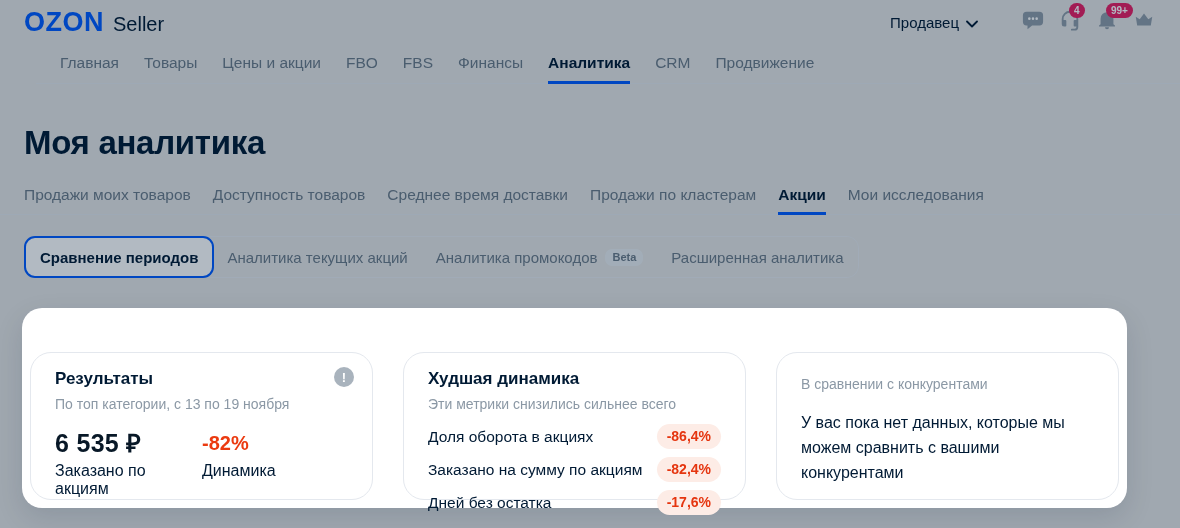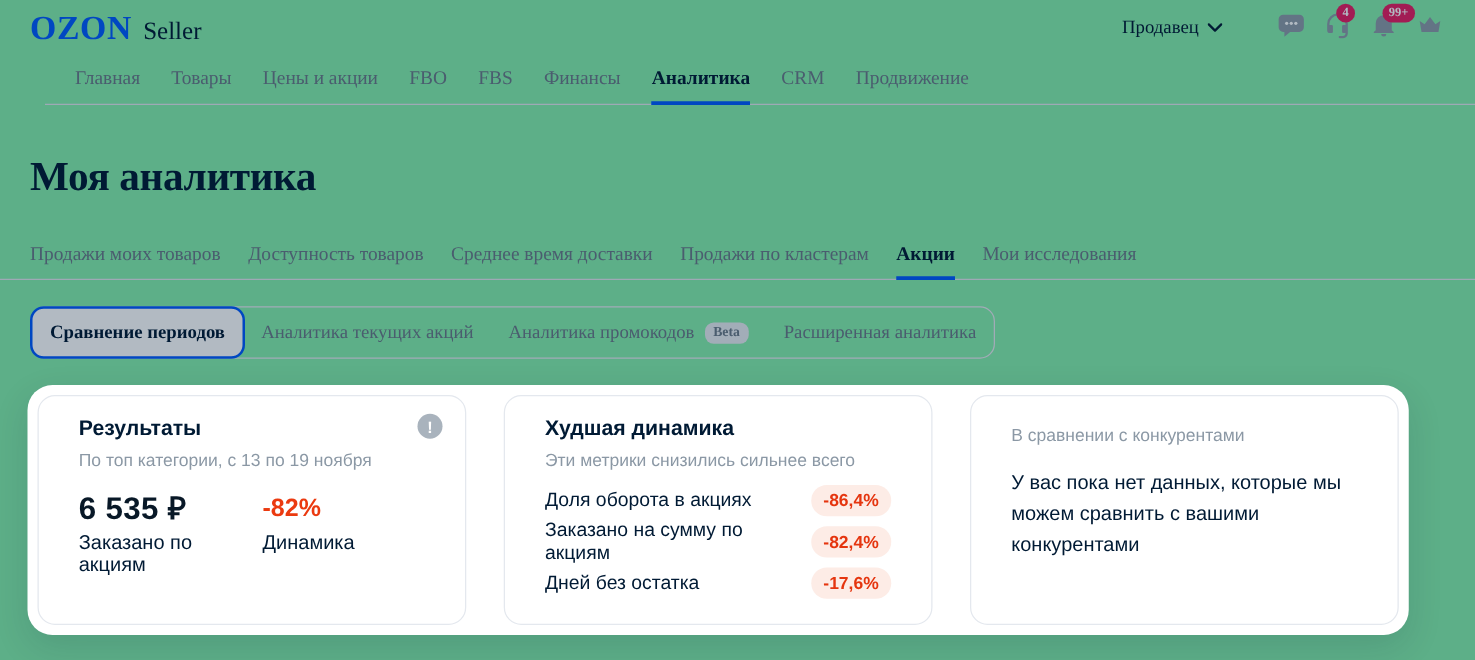--- a/index.html
+++ b/index.html
@@ -1,61 +1,61 @@
 <!DOCTYPE html>
 <html><head>
 <meta charset="utf-8">
 <style>
   html,body { margin:0; padding:0; }
   body {
     width:1180px; height:528px; position:relative; overflow:hidden;
     font-family:"Liberation Sans", sans-serif; background:#ffffff;
     -webkit-font-smoothing:antialiased;
   }
-  .page { position:absolute; inset:0; background:#86efac; z-index:0;font-family:Liberation Serif, serif; }
+  .page { position:absolute; inset:0; background:#e5e5e5; z-index:0; }
 
   
   .topbar { height:44px; display:flex; align-items:center; justify-content:space-between; padding:0 24px; }
   .brand { display:flex; align-items:baseline; gap:9px; cursor:pointer; }
   .brand-ozon { color:#005bff; font-size:27px; font-weight:800; letter-spacing:.5px; }
   .brand-seller { color:#001a34; font-size:20px; font-weight:500; }
   .topbar-right { display:flex; align-items:center; }
   .account { display:flex; align-items:flex-end; gap:7px; color:#001a34; font-size:15px; margin-right:30px; cursor:pointer; }
   .icon-btn { position:relative; width:24px; height:24px; margin-left:13px; display:flex; align-items:center; justify-content:center; cursor:pointer; }
   .count-badge { position:absolute; top:-7px; left:11px; background:#e81d62; color:#fff; font-size:10px; font-weight:700; border-radius:9px; padding:2px 5px; line-height:1.1; white-space:nowrap; }
 
   
   .mainnav { display:flex; column-gap:25px; padding:0 24px; border-bottom:1px solid #e3e7ed;margin-left:36px; }
   .nav-item { height:40px; display:flex; align-items:center; font-size:15.5px; color:#6b7a88;
     border-bottom:3px solid transparent; margin-bottom:-1px; box-sizing:border-box; cursor:pointer; white-space:nowrap; }
   .nav-item.active { color:#001a34; font-weight:600; border-color:#005bff; }
 
   .page-title { margin:40px 24px 0; font-size:33px; font-weight:800; color:#001a34; letter-spacing:-.3px; }
 
   
-  .subtabs { display:flex; column-gap:22px; padding:0 24px; border-bottom:1px solid #e3e7ed; margin-top:26px; }
+  .subtabs { display:flex; column-gap:22px; padding:0 24px; border-bottom:1px solid #e3e7ed; margin-top:16px; }
   .subtab { height:37px; display:flex; align-items:center; font-size:15.5px; color:#6b7a88;
     border-bottom:3px solid transparent; margin-bottom:-1px; box-sizing:border-box; cursor:pointer; white-space:nowrap; }
   .subtab.active { color:#001a34; font-weight:600; border-color:#005bff; }
 
   
   .pills { margin:21px 24px 0; width:max-content; border:1px solid #e7eaef; border-radius:12px; display:flex; align-items:stretch; }
   .pill { height:40px; display:flex; align-items:center; gap:8px; padding:11px 14px; font-size:15px; color:#6b7a88;
     border-radius:11px; cursor:pointer; white-space:nowrap; box-sizing:border-box; }
   .pill.selected { background:#fff; border:2px solid #005bff; color:#001a34; font-weight:600; margin:-1px; height:42px; }
   .beta-badge { background:#e9edf1; color:#6b7a88; font-size:11px; font-weight:600; padding:3px 7px; border-radius:7px; line-height:1; }
 
   
   .overlay { position:absolute; inset:0; background:rgba(0,26,52,.30); z-index:5; }
 
   
   .sheet { position:absolute; left:22px; top:308px; width:1105px; height:200px; background:#fff; border-radius:20px;
     z-index:10; box-shadow:0 10px 28px rgba(0,26,52,.12); padding:8px; box-sizing:border-box; display:flex; gap:30px; }
-  .card { flex:1; background:#fff; border:1px solid #e4e8ee; border-radius:14px; padding:16px 32px;
-    box-sizing:border-box; position:relative; }
+  .card { flex:1; background:#fff; border:1px solid #e4e8ee; border-radius:21px; padding:16px 24px;
+    box-sizing:border-box; position:relative;margin-top:36px; }
   .card-title { font-size:17px; font-weight:700; color:#001a34; }
   .card-subtitle { margin-top:7px; font-size:14px; color:#8b98a5; }
   .info-icon { position:absolute; top:14px; right:18px; width:20px; height:20px; border-radius:50%;
     background:#a9b3bd; color:#fff; font-size:13px; font-weight:700; display:flex; align-items:center; justify-content:center; cursor:pointer; }
 
   .metrics { display:flex; margin-top:16px; }
   .metric-col1 { width:147px; }
   .metric-value { font-size:25px; font-weight:800; color:#081827; line-height:30px; letter-spacing:.3px; }
   .metric-delta { font-size:20px; font-weight:700; color:#eb3a10; line-height:30px; }
   .metric-label { margin-top:4px; font-size:16px; color:#001a34; }

